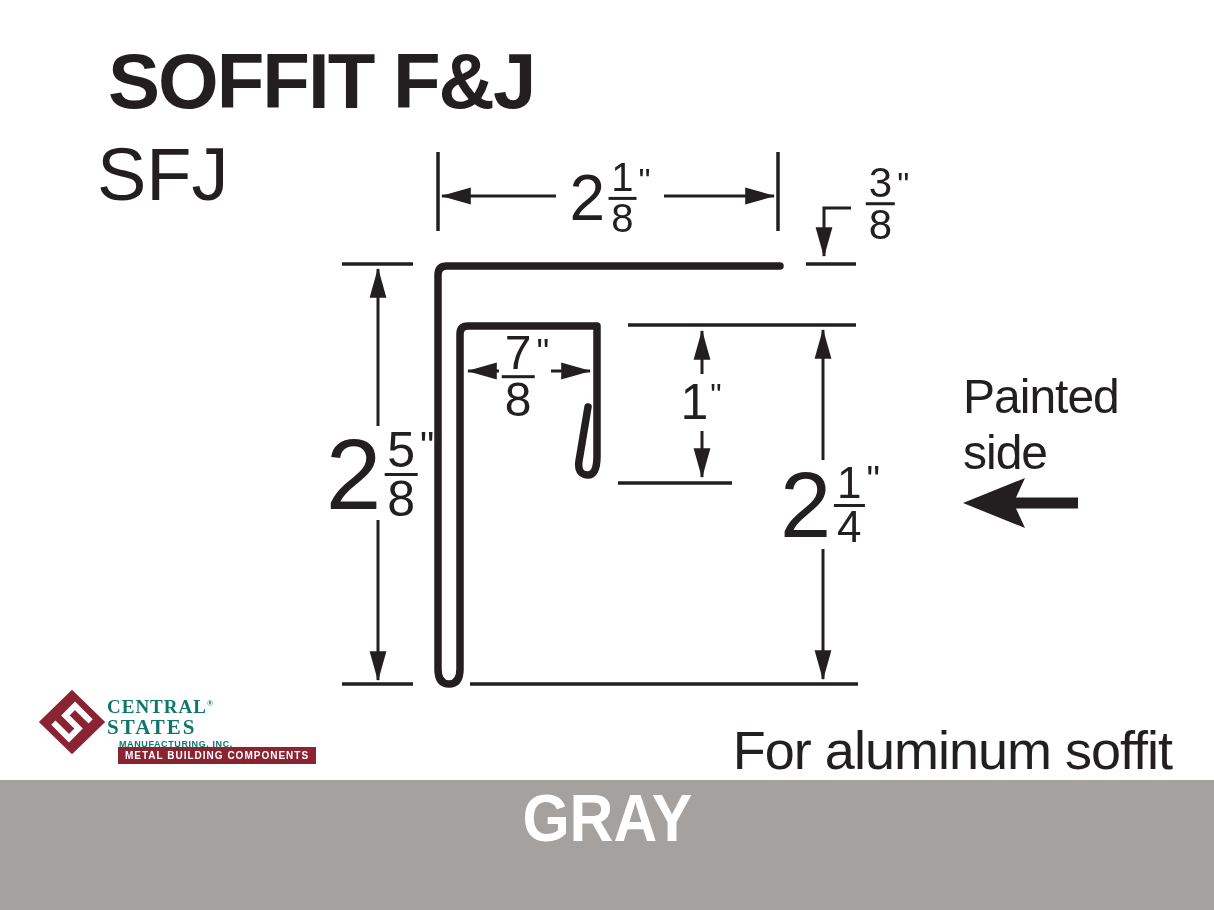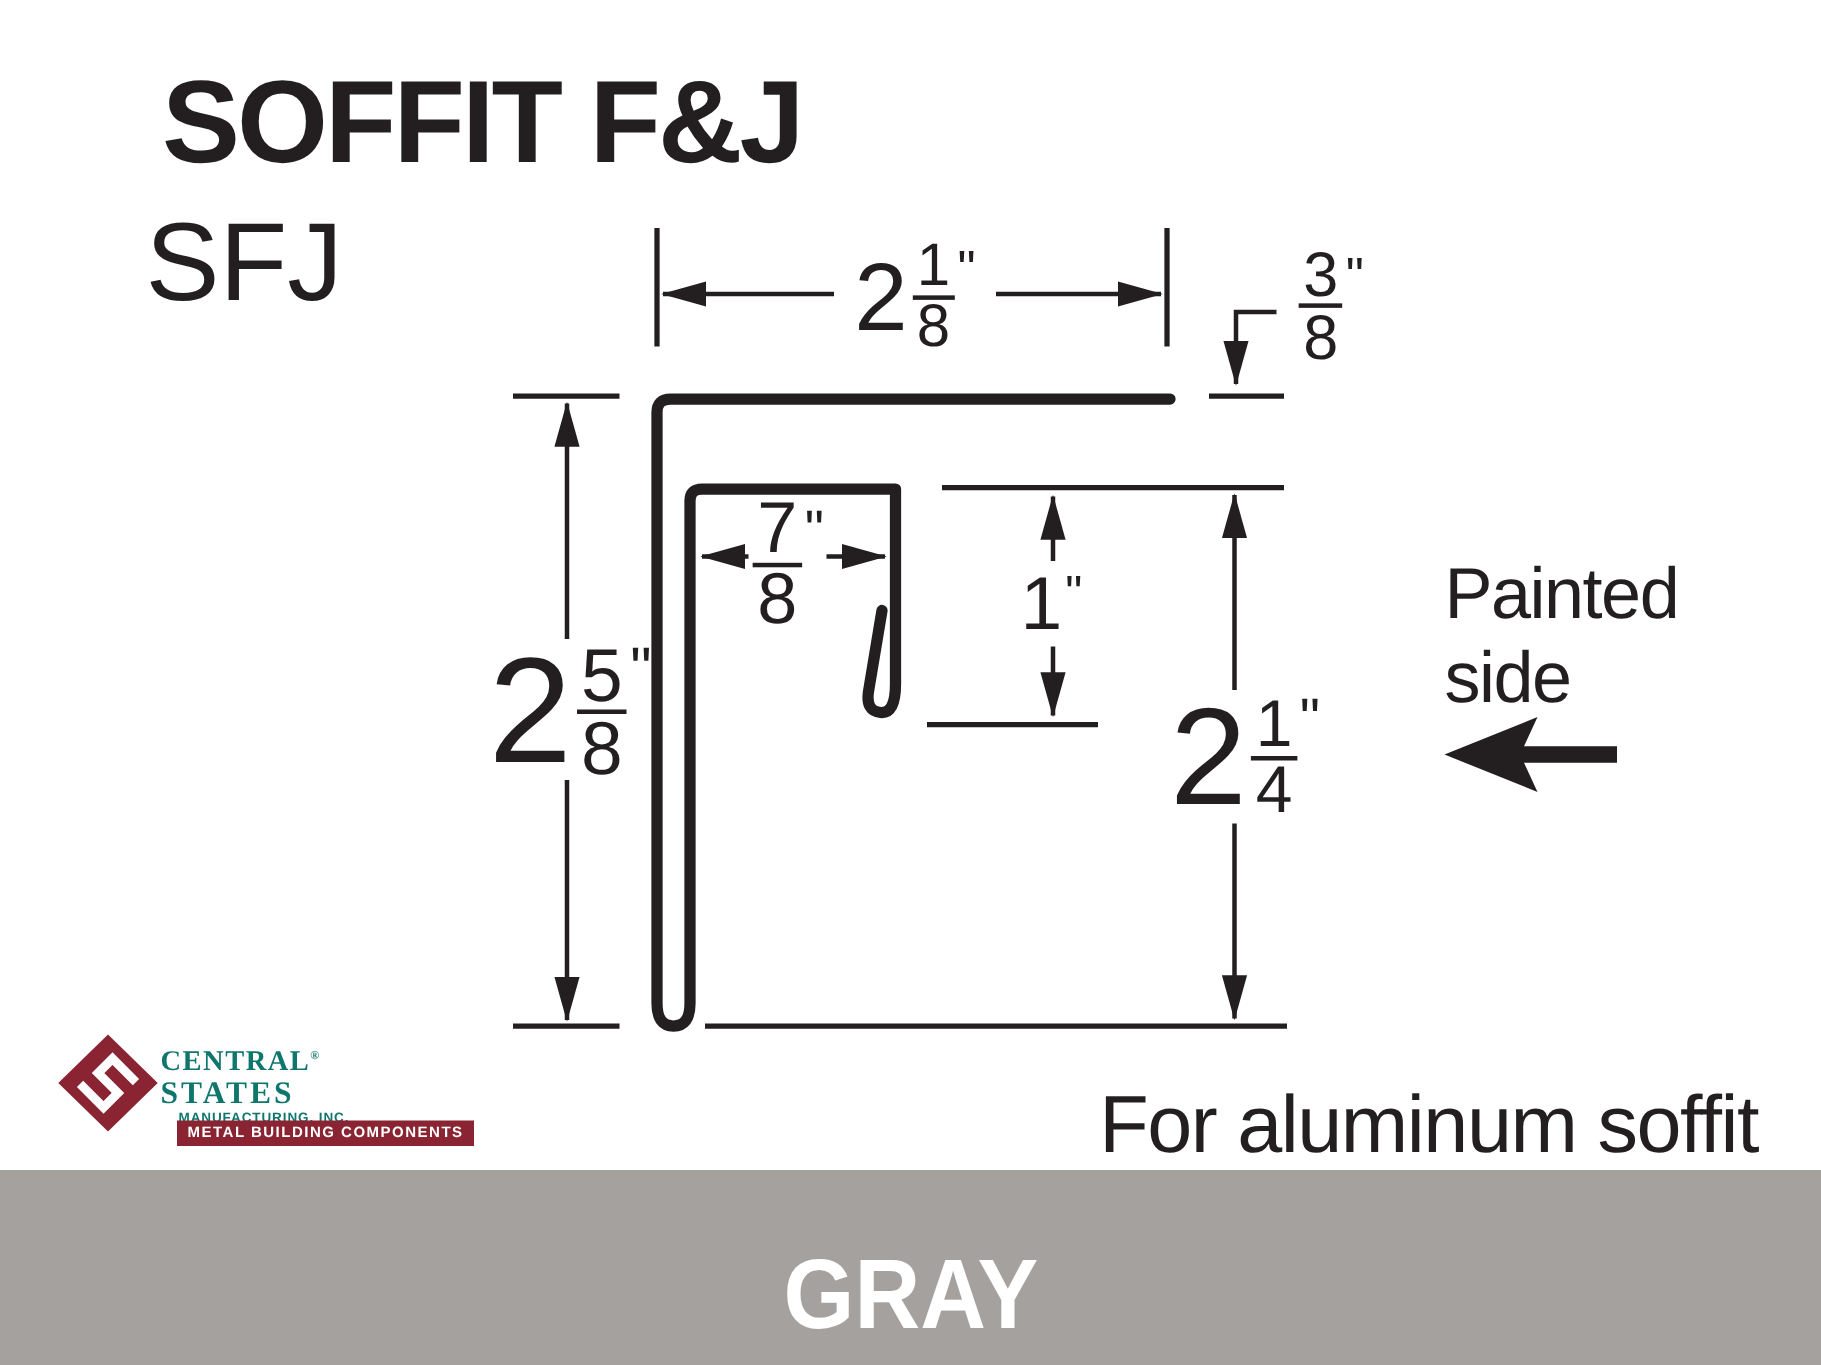--- a/index.html
+++ b/index.html
@@ -41,21 +41,21 @@
   .logo-text{position:absolute;left:79px;top:9px;color:#0f766e;}
   .logo-central{font-family:"Liberation Serif",serif;font-weight:700;font-size:19px;letter-spacing:1px;line-height:21px;}
   .logo-central .reg{font-size:8px;vertical-align:super;letter-spacing:0;}
   .logo-states{font-family:"Liberation Serif",serif;font-weight:700;font-size:21px;letter-spacing:2px;line-height:21px;}
   .logo-mfg{font-weight:700;font-size:9px;letter-spacing:.6px;line-height:11px;margin-top:1px;margin-left:12px;}
   .logo-tagline{position:absolute;left:42px;top:63px;background:var(--brand-red);
     color:#fff;font-weight:700;font-size:10px;letter-spacing:1px;padding:3px 7px;white-space:nowrap;margin-left:48px;}
 
   
   .banner{left:0;right:0;top:768px;bottom:0;background:var(--banner-gray);
-    display:flex;align-items:flex-end;justify-content:center;padding-bottom:10px;margin-top:12px;}
+    display:flex;align-items:flex-start;justify-content:center;padding-bottom:10px;margin-top:12px;}
   .banner .label{color:var(--banner-label);font-weight:700;font-size:66px;letter-spacing:0px;
     transform:scaleX(.92);}
 </style>
 </head>
 <body>
 
 <h1 class="abs title" style="margin:12px">SOFFIT F&amp;J</h1>
 <div class="abs subtitle">SFJ</div>
 
 <svg class="abs diagram" viewBox="0 0 1214 910" xmlns="http://www.w3.org/2000/svg">

